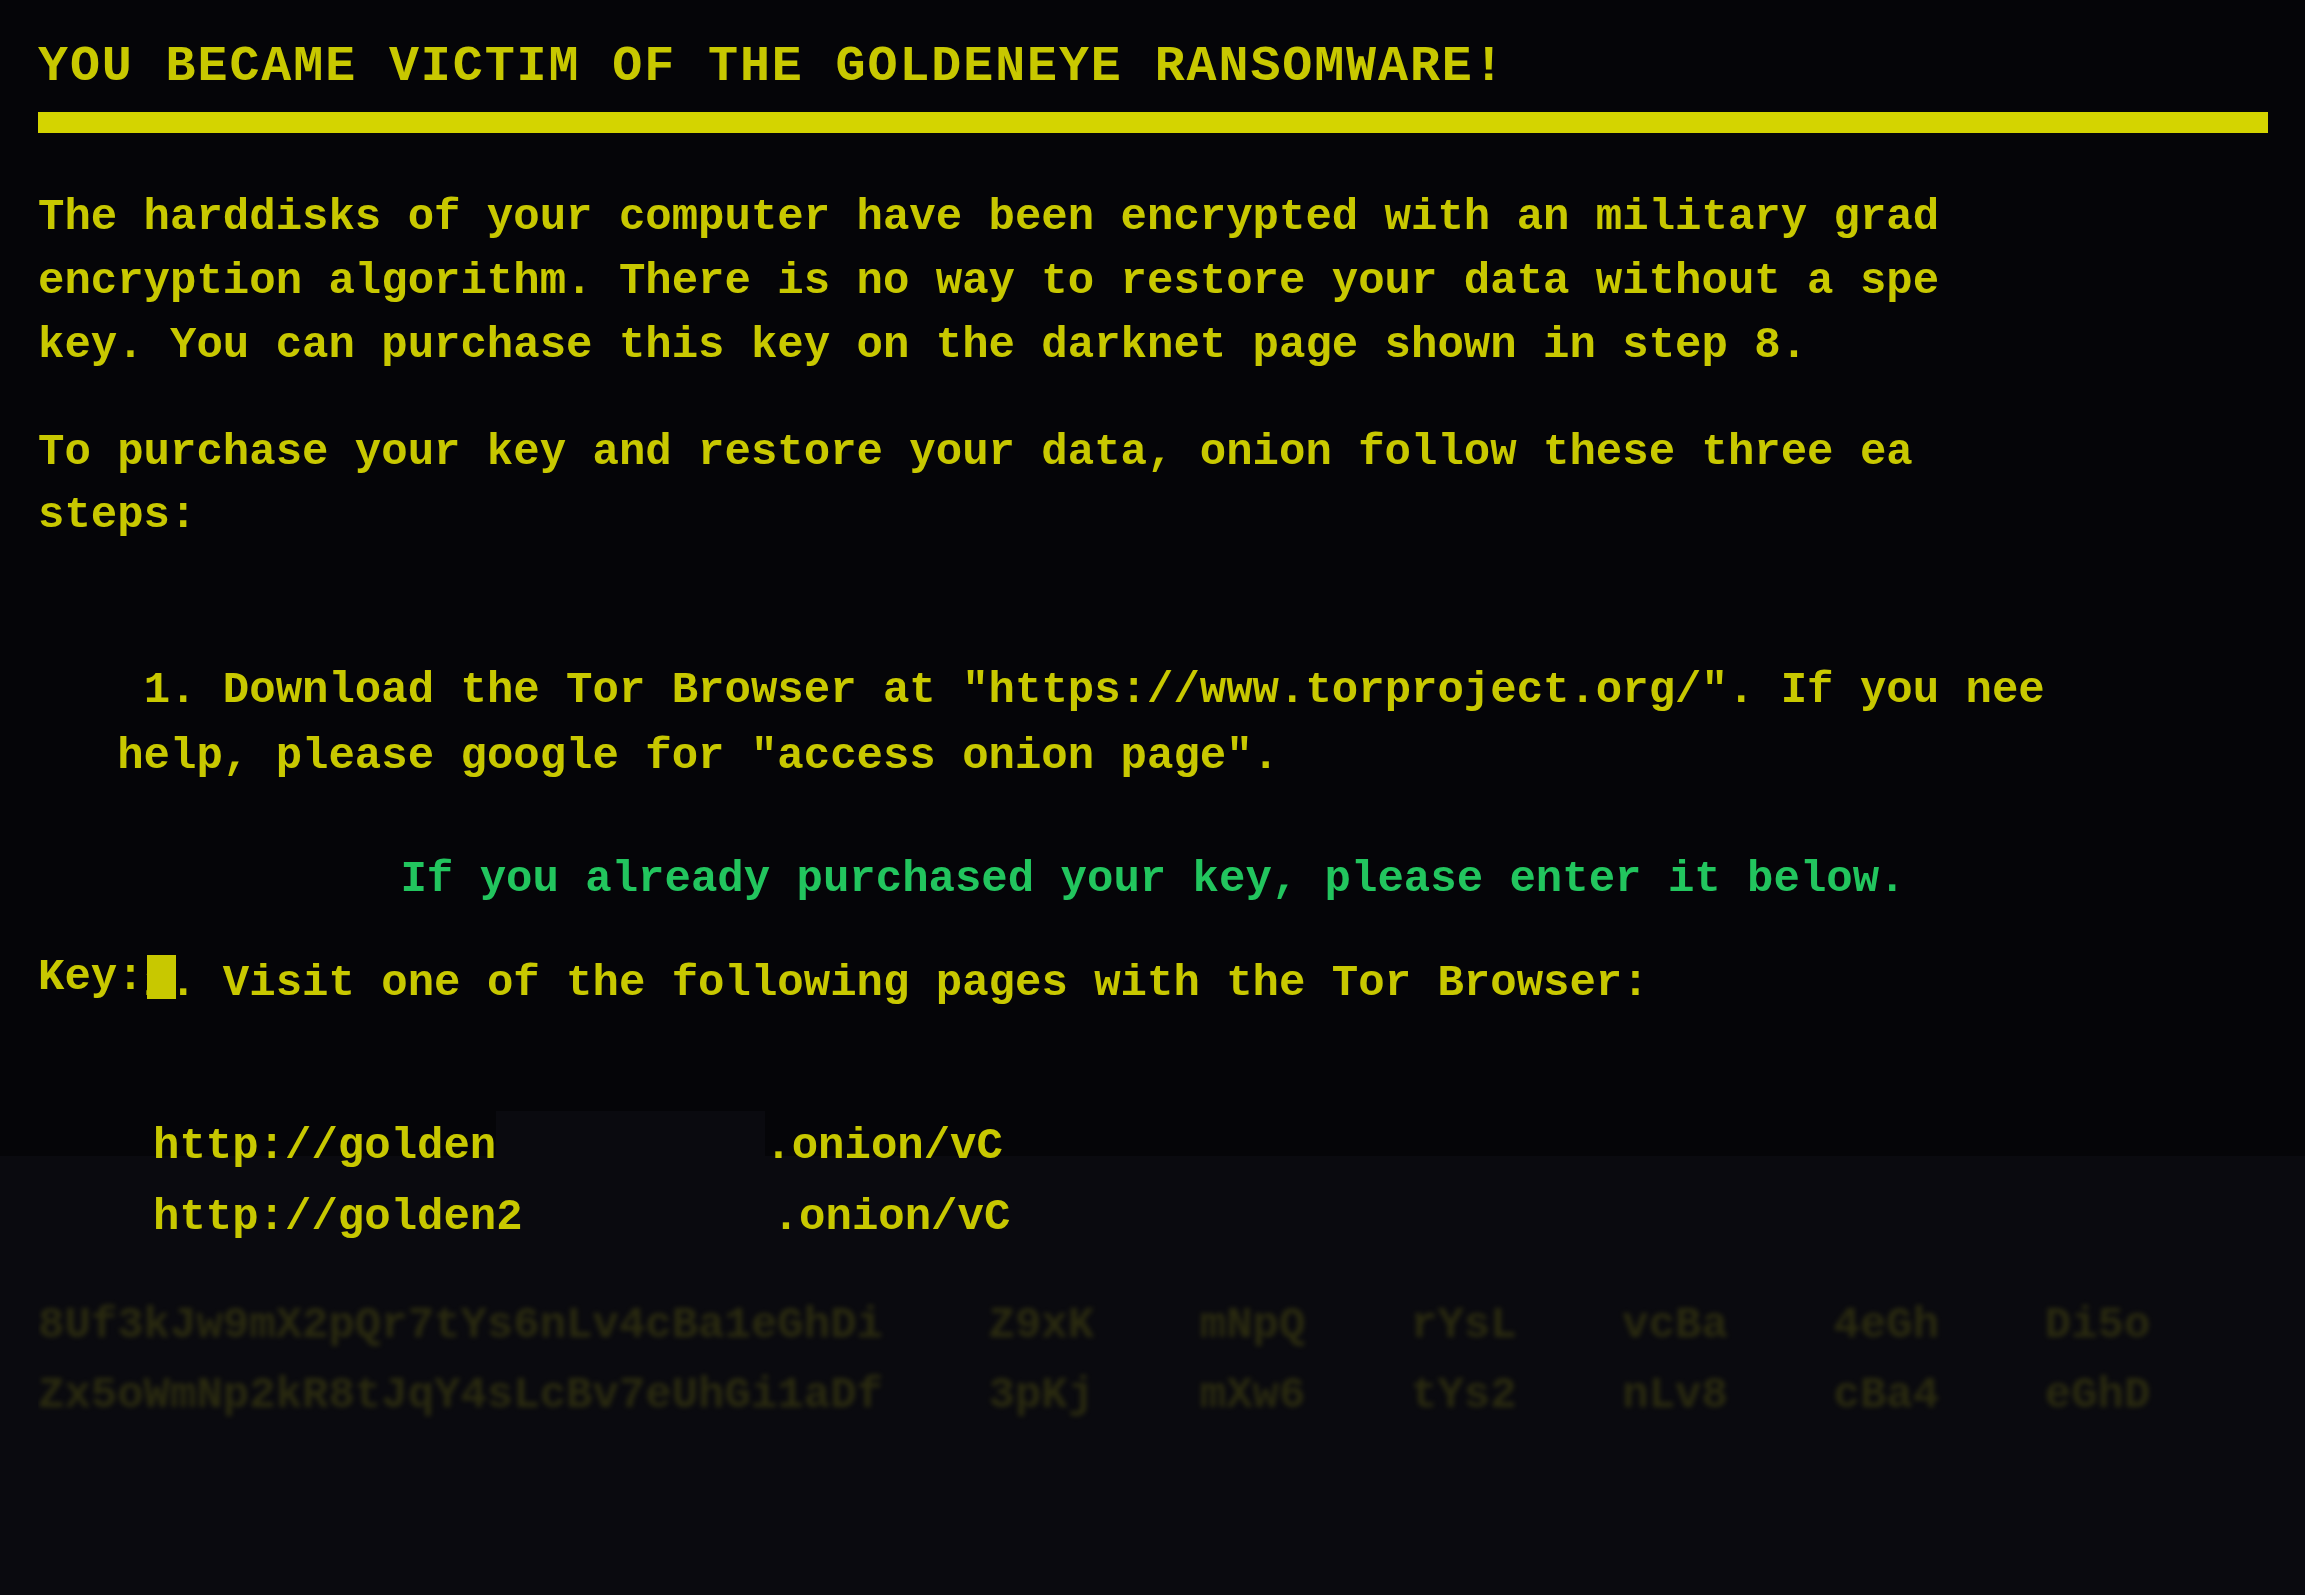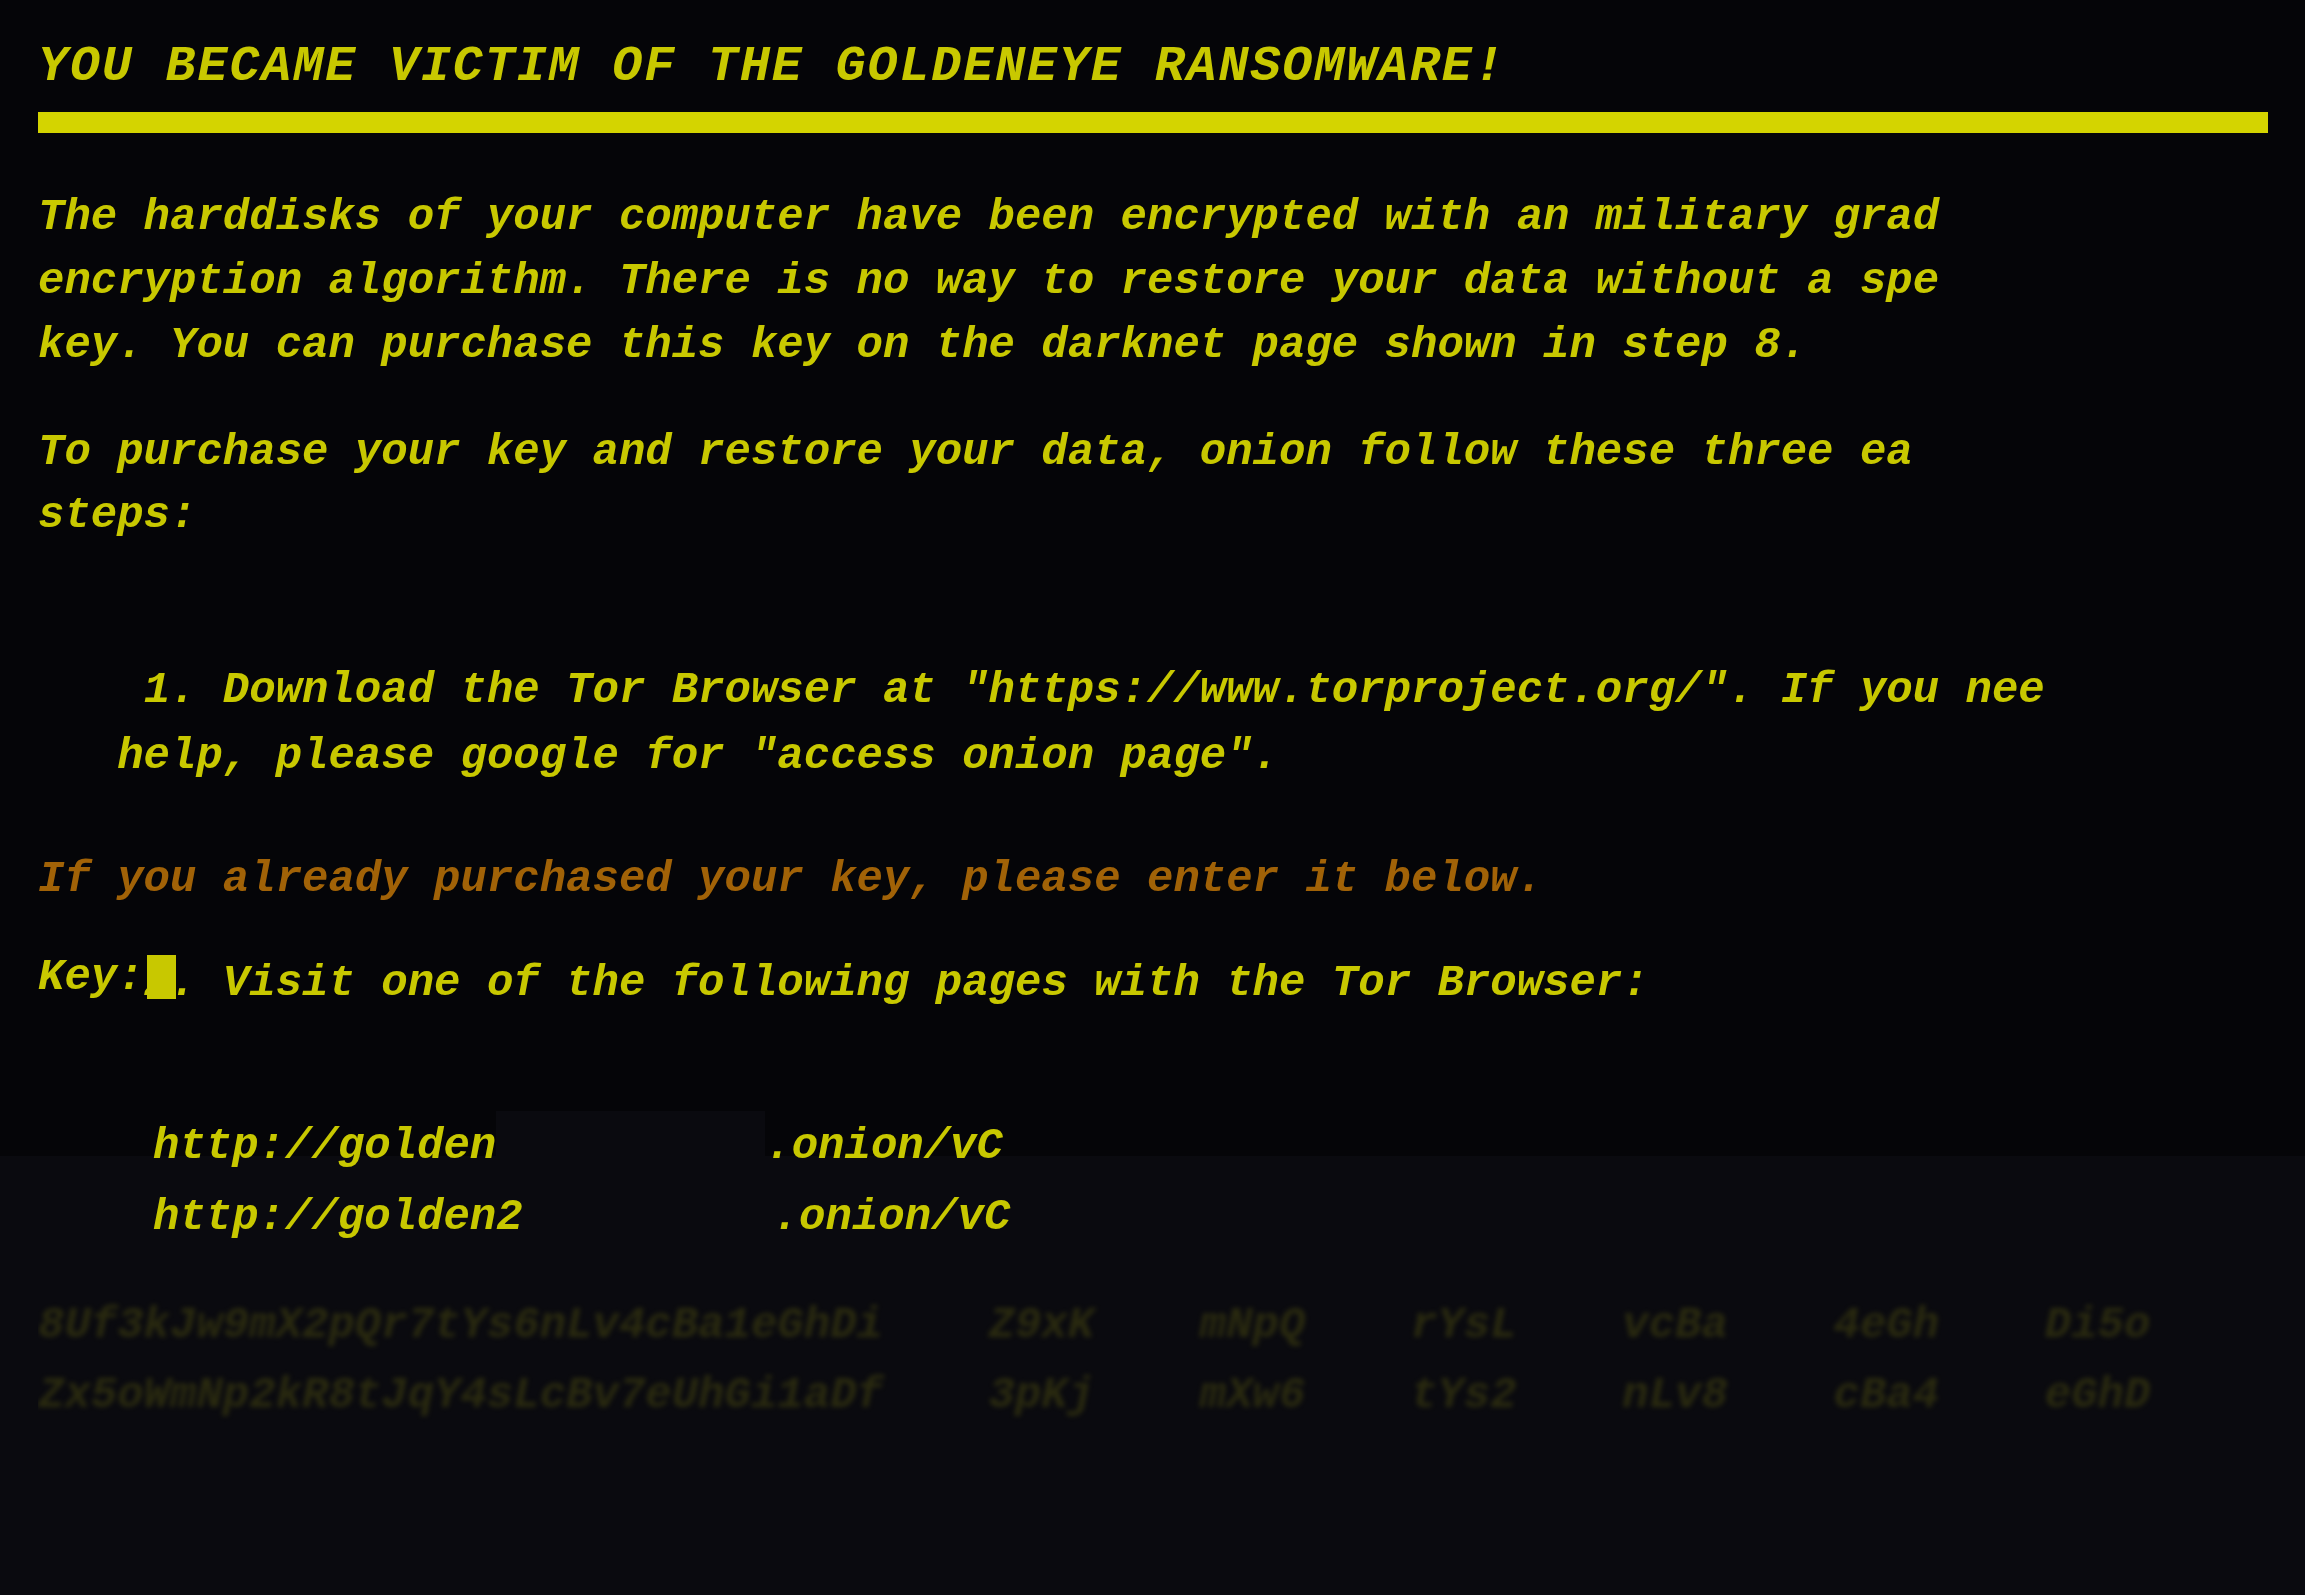--- a/index.html
+++ b/index.html
@@ -17,21 +17,20 @@
       overflow: hidden;
       position: relative;
     }
 
     .screen {
       width: 2306px;
       height: 1156px;
       background-color: #050508;
       padding: 38px 38px 30px 38px;
       position: relative;
-      font-style: italic;
     }
 
     .title-bar {
       font-size: 50px;
       font-weight: bold;
       color: #c8c800;
       letter-spacing: 1.9px;
       margin-bottom: 17.3px;
       text-transform: uppercase;
     }
@@ -94,23 +93,24 @@
 
     .bottom-section {
       position: absolute;
       bottom: 154px;
       left: 38px;
       right: 38px;
     }
 
     .purchase-notice {
       font-size: 44px;
-      color: #a16207;
+      color: #22c55e;
       font-weight: bold;
       margin-bottom: 48px;
+      text-align: center;
     }
 
     .key-input-row {
       display: flex;
       align-items: center;
       gap: 0;
     }
 
     .key-label {
       font-size: 44px;

